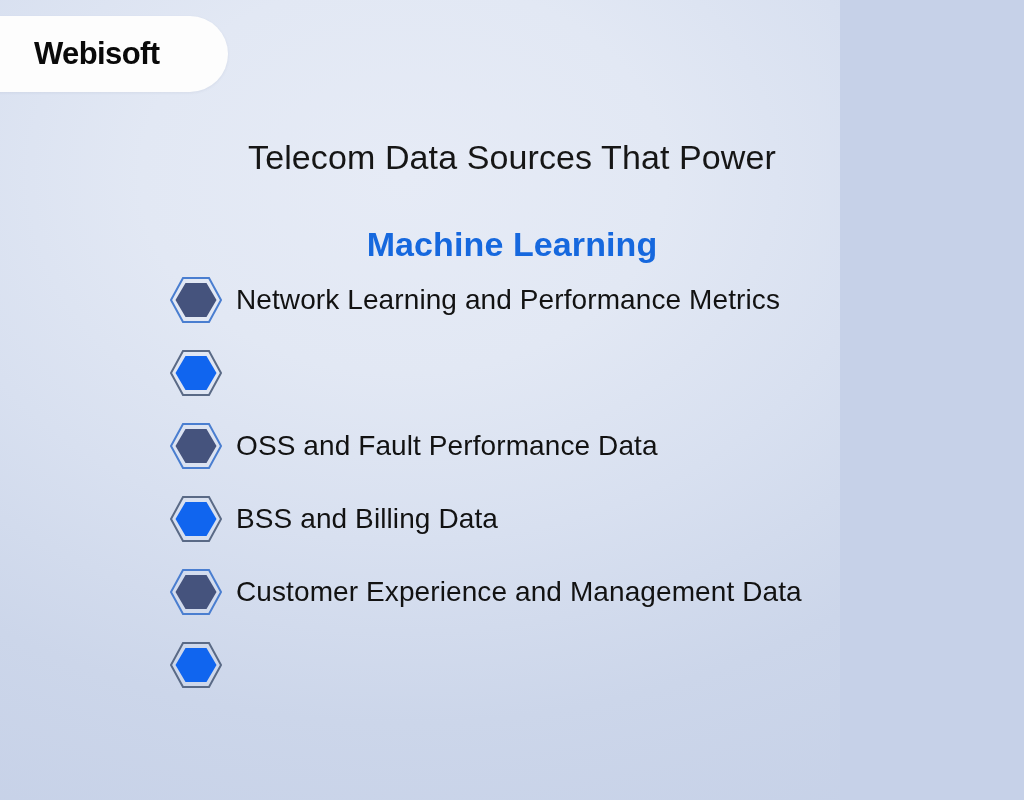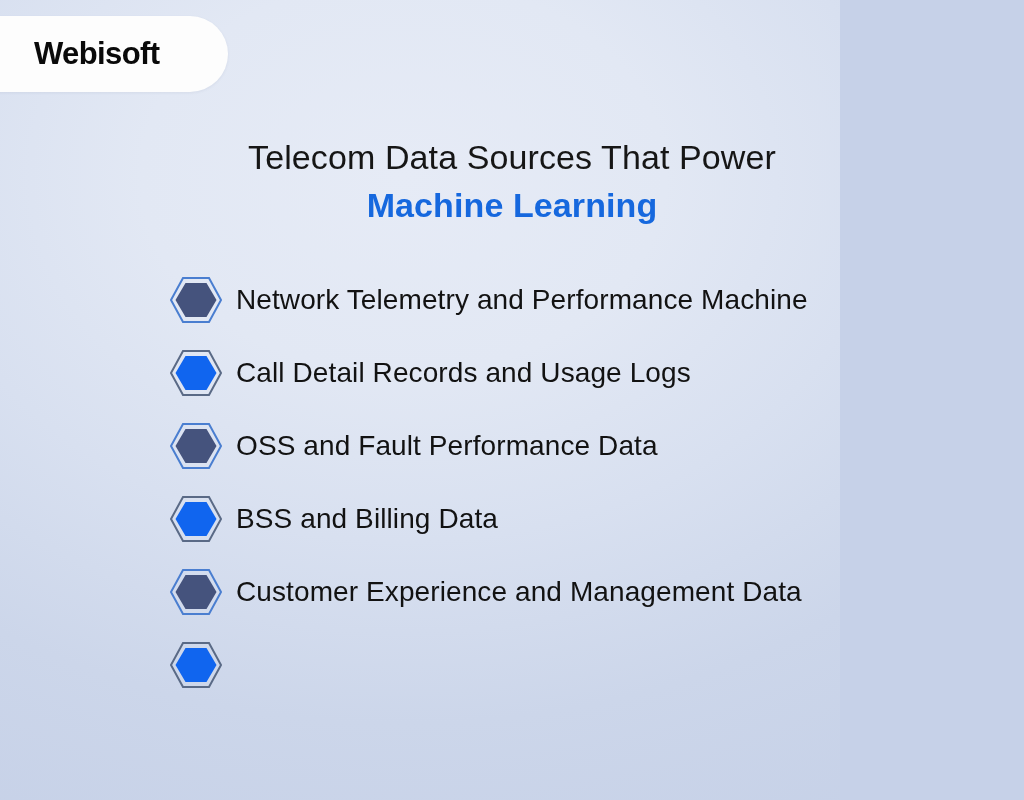--- a/index.html
+++ b/index.html
@@ -61,20 +61,21 @@
     color: #161616;
     line-height: 48px;
     letter-spacing: 0.1px;
   }
   #title-line2 {
     font-size: 34px;
     font-weight: bold;
     color: #1668de;
     line-height: 48px;
     letter-spacing: 0.1px;
+    margin-top: 39px;
   }
 
   
   #bullet-list {
     position: absolute;
     left: 168px;
     top: 272px;
     width: 800px;
   }
   .bullet-row {
@@ -112,29 +113,28 @@
     <div id="title-line2">Machine Learning</div>
   </div>
 
   <div id="bullet-list">
 
     <div class="bullet-row">
       <svg class="hex-icon" viewBox="0 0 56 52">
         <polygon points="15,4 41,4 53,26 41,48 15,48 3,26" fill="none" stroke="#4a7ed0" stroke-width="2"></polygon>
         <polygon points="17.5,9 38.5,9 48.5,26 38.5,43 17.5,43 7.5,26" fill="#45537d"></polygon>
       </svg>
-      <span class="bullet-label">Network Telemetry and Performance Machine</span>
+      <span class="bullet-label">Network Learning and Performance Metrics</span>
     </div>
 
     <div class="bullet-row">
       <svg class="hex-icon" viewBox="0 0 56 52">
         <polygon points="15,4 41,4 53,26 41,48 15,48 3,26" fill="none" stroke="#5a6a86" stroke-width="2"></polygon>
         <polygon points="17.5,9 38.5,9 48.5,26 38.5,43 17.5,43 7.5,26" fill="#1065ef"></polygon>
       </svg>
-      <span class="bullet-label">Call Detail Records and Usage Logs</span>
     </div>
 
     <div class="bullet-row">
       <svg class="hex-icon" viewBox="0 0 56 52">
         <polygon points="15,4 41,4 53,26 41,48 15,48 3,26" fill="none" stroke="#4a7ed0" stroke-width="2"></polygon>
         <polygon points="17.5,9 38.5,9 48.5,26 38.5,43 17.5,43 7.5,26" fill="#45537d"></polygon>
       </svg>
       <span class="bullet-label">OSS and Fault Performance Data</span>
     </div>
 

